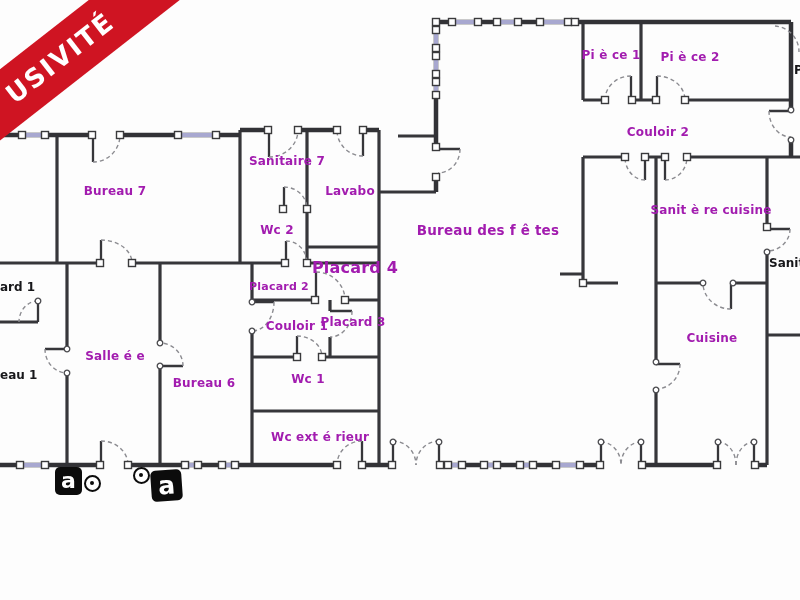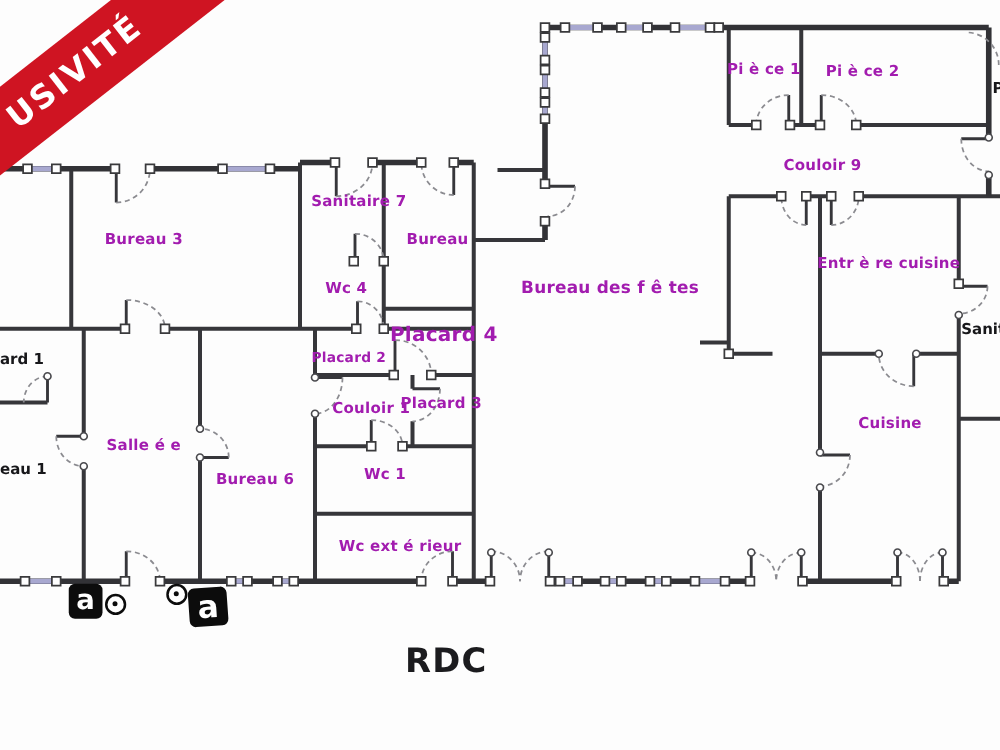--- a/index.html
+++ b/index.html
@@ -216,44 +216,43 @@
         <use href="#hg" x="791" y="140"></use>
       <use href="#hg" x="601" y="442"></use>
         <use href="#hg" x="641" y="442"></use>
       <use href="#hg" x="718" y="442"></use>
         <use href="#hg" x="754" y="442"></use>
       <use href="#hg" x="393" y="442"></use>
         <use href="#hg" x="439" y="442"></use>
     </g>
   </svg>
 
-  <span class="lbl" style="left:115px;top:191px">Bureau 3</span>
+  <span class="lbl" style="left:115px;top:191px">Bureau 7</span>
   <span class="lbl" style="left:287px;top:161px">Sanitaire 7</span>
-  <span class="lbl" style="left:350px;top:191px">Bureau</span>
-  <span class="lbl" style="left:277px;top:230px">Wc 4</span>
+  <span class="lbl" style="left:350px;top:191px">Lavabo</span>
+  <span class="lbl" style="left:277px;top:230px">Wc 2</span>
   <span class="lbl" style="left:279px;top:286px;font-size:11px">Placard 2</span>
   <span class="lbl" style="left:355px;top:267px;font-size:16px">Placard 4</span>
   <span class="lbl" style="left:297px;top:326px">Couloir 1</span>
   <span class="lbl" style="left:353px;top:322px">Placard 3</span>
   <span class="lbl" style="left:308px;top:379px">Wc 1</span>
   <span class="lbl" style="left:320px;top:437px">Wc ext é rieur</span>
   <span class="lbl-edge" style="left:0px;top:287px">ard 1</span>
   <span class="lbl-edge" style="left:0px;top:375px">eau 1</span>
   <span class="lbl" style="left:115px;top:356px">Salle é e</span>
   <span class="lbl" style="left:204px;top:383px">Bureau 6</span>
   <span class="lbl lbl-lg" style="left:488px;top:230px">Bureau des f ê tes</span>
   <span class="lbl" style="left:611px;top:55px">Pi è ce 1</span>
   <span class="lbl" style="left:690px;top:57px">Pi è ce 2</span>
-  <span class="lbl" style="left:658px;top:132px">Couloir 9</span>
-  <span class="lbl" style="left:711px;top:210px">Entr è re cuisine</span>
+  <span class="lbl" style="left:658px;top:132px">Couloir 2</span>
+  <span class="lbl" style="left:711px;top:210px">Sanit è re cuisine</span>
   <span class="lbl" style="left:712px;top:338px">Cuisine</span>
   <span class="lbl-edge" style="left:769px;top:263px">Sanit</span>
   <span class="lbl-edge" style="left:794px;top:70px">P</span>
 
-  <span class="floor-lbl">RDC</span>
 
   <div class="banner">
     <span>USIVITÉ</span>
   </div>
 
   <div class="wm-box" style="left:55px;top:467px">
     <span>a</span>
   </div>
   <div class="wm-ring" style="left:84px;top:475px"></div>
   <div class="wm-ring" style="left:133px;top:467px"></div>

